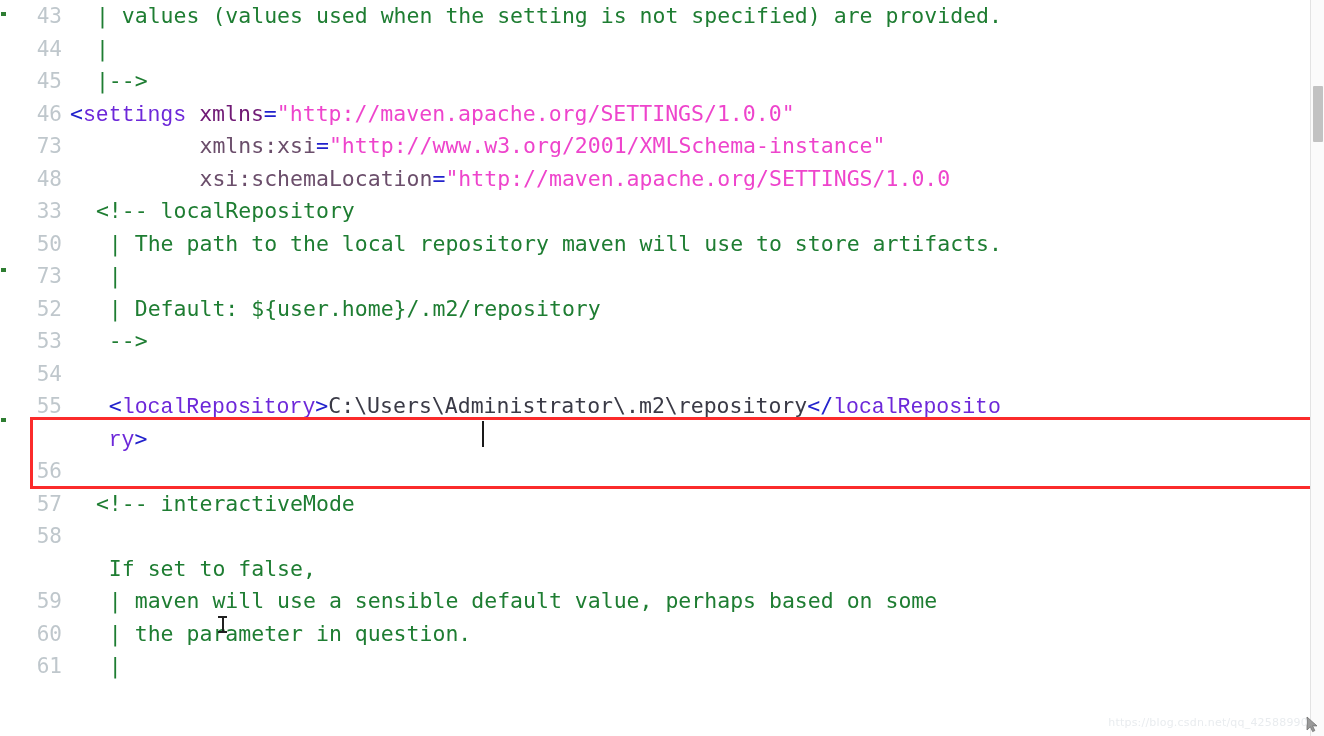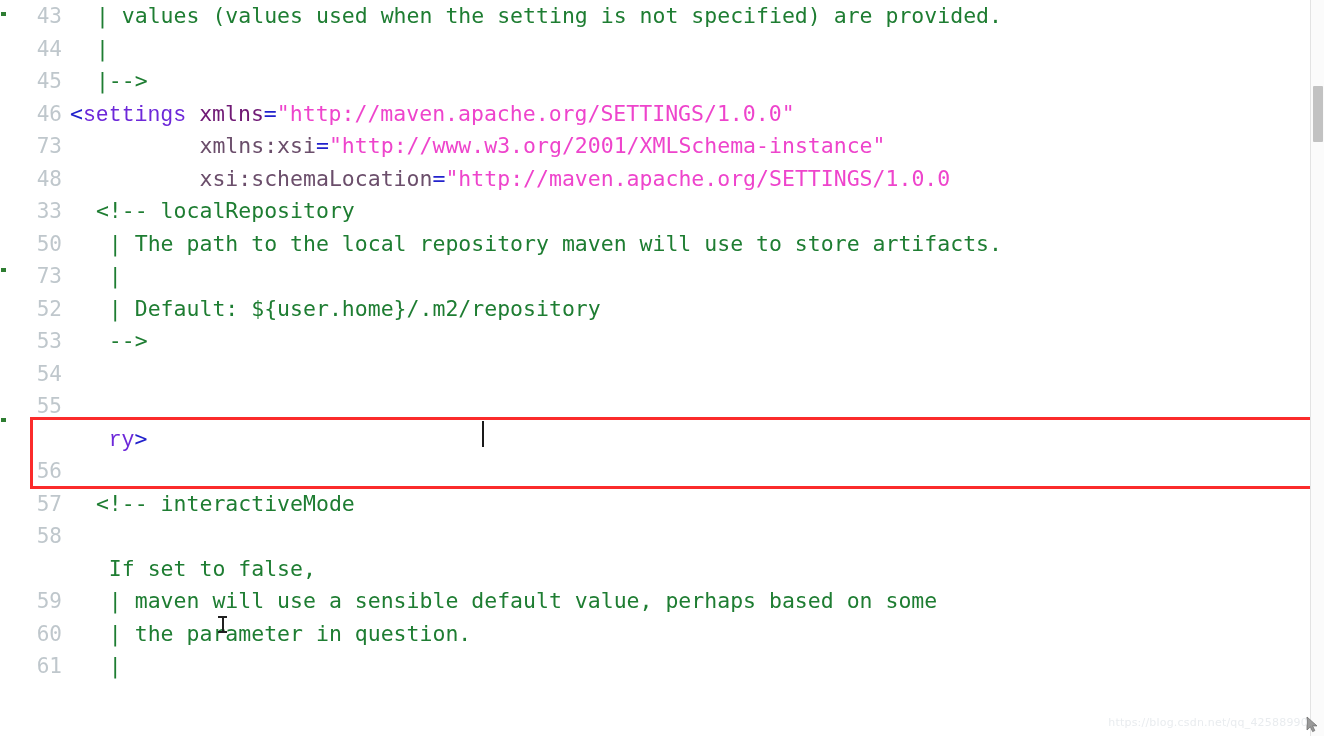--- a/index.html
+++ b/index.html
@@ -173,21 +173,21 @@
       <div class="row"><span class="gutter">45</span><span class="code"><span class="c-comment">  |--&gt;</span></span></div>
       <div class="row"><span class="gutter">46</span><span class="code"><span class="c-punct">&lt;</span><span class="c-tag">settings</span><span class="c-text"> </span><span class="c-attr">xmlns</span><span class="c-punct">=</span><span class="c-string">"http://maven.apache.org/SETTINGS/1.0.0"</span></span></div>
       <div class="row"><span class="gutter">73</span><span class="code"><span class="c-text">          </span><span class="c-attr2">xmlns:xsi</span><span class="c-punct">=</span><span class="c-string">"http://www.w3.org/2001/XMLSchema-instance"</span></span></div>
       <div class="row"><span class="gutter">48</span><span class="code"><span class="c-text">          </span><span class="c-attr2">xsi:schemaLocation</span><span class="c-punct">=</span><span class="c-string">"http://maven.apache.org/SETTINGS/1.0.0</span></span></div>
       <div class="row"><span class="gutter">33</span><span class="code"><span class="c-comment">  &lt;!-- localRepository</span></span></div>
       <div class="row"><span class="gutter">50</span><span class="code"><span class="c-comment">   | The path to the local repository maven will use to store artifacts.</span></span></div>
       <div class="row"><span class="gutter">73</span><span class="code"><span class="c-comment">   |</span></span></div>
       <div class="row"><span class="gutter">52</span><span class="code"><span class="c-comment">   | Default: ${user.home}/.m2/repository</span></span></div>
       <div class="row"><span class="gutter">53</span><span class="code"><span class="c-comment">   --&gt;</span></span></div>
       <div class="row"><span class="gutter">54</span><span class="code"><span class="c-text"></span></span></div>
-      <div class="row"><span class="gutter">55</span></div>
+      <div class="row"><span class="gutter">55</span><span class="code"><span class="c-punct">   &lt;</span><span class="c-tag">localRepository</span><span class="c-punct">&gt;</span><span class="c-text">C:\Users\Administrator\.m2\repository</span><span class="c-punct">&lt;/</span><span class="c-tag">localReposito</span></span></div>
       <div class="row"><span class="gutter"></span><span class="code"><span class="c-tag">   ry</span><span class="c-punct">&gt;</span></span></div>
       <div class="row"><span class="gutter">56</span><span class="code"><span class="c-text"></span></span></div>
       <div class="row"><span class="gutter">57</span><span class="code"><span class="c-comment">  &lt;!-- interactiveMode</span></span></div>
       <div class="row"><span class="gutter">58</span></div>
       <div class="row"><span class="gutter"></span><span class="code"><span class="c-comment">   If set to false,</span></span></div>
       <div class="row"><span class="gutter">59</span><span class="code"><span class="c-comment">   | maven will use a sensible default value, perhaps based on some</span></span></div>
       <div class="row"><span class="gutter">60</span><span class="code"><span class="c-comment">   | the parameter in question.</span></span></div>
       <div class="row"><span class="gutter">61</span><span class="code"><span class="c-comment">   |</span></span></div>
     </div>
 

